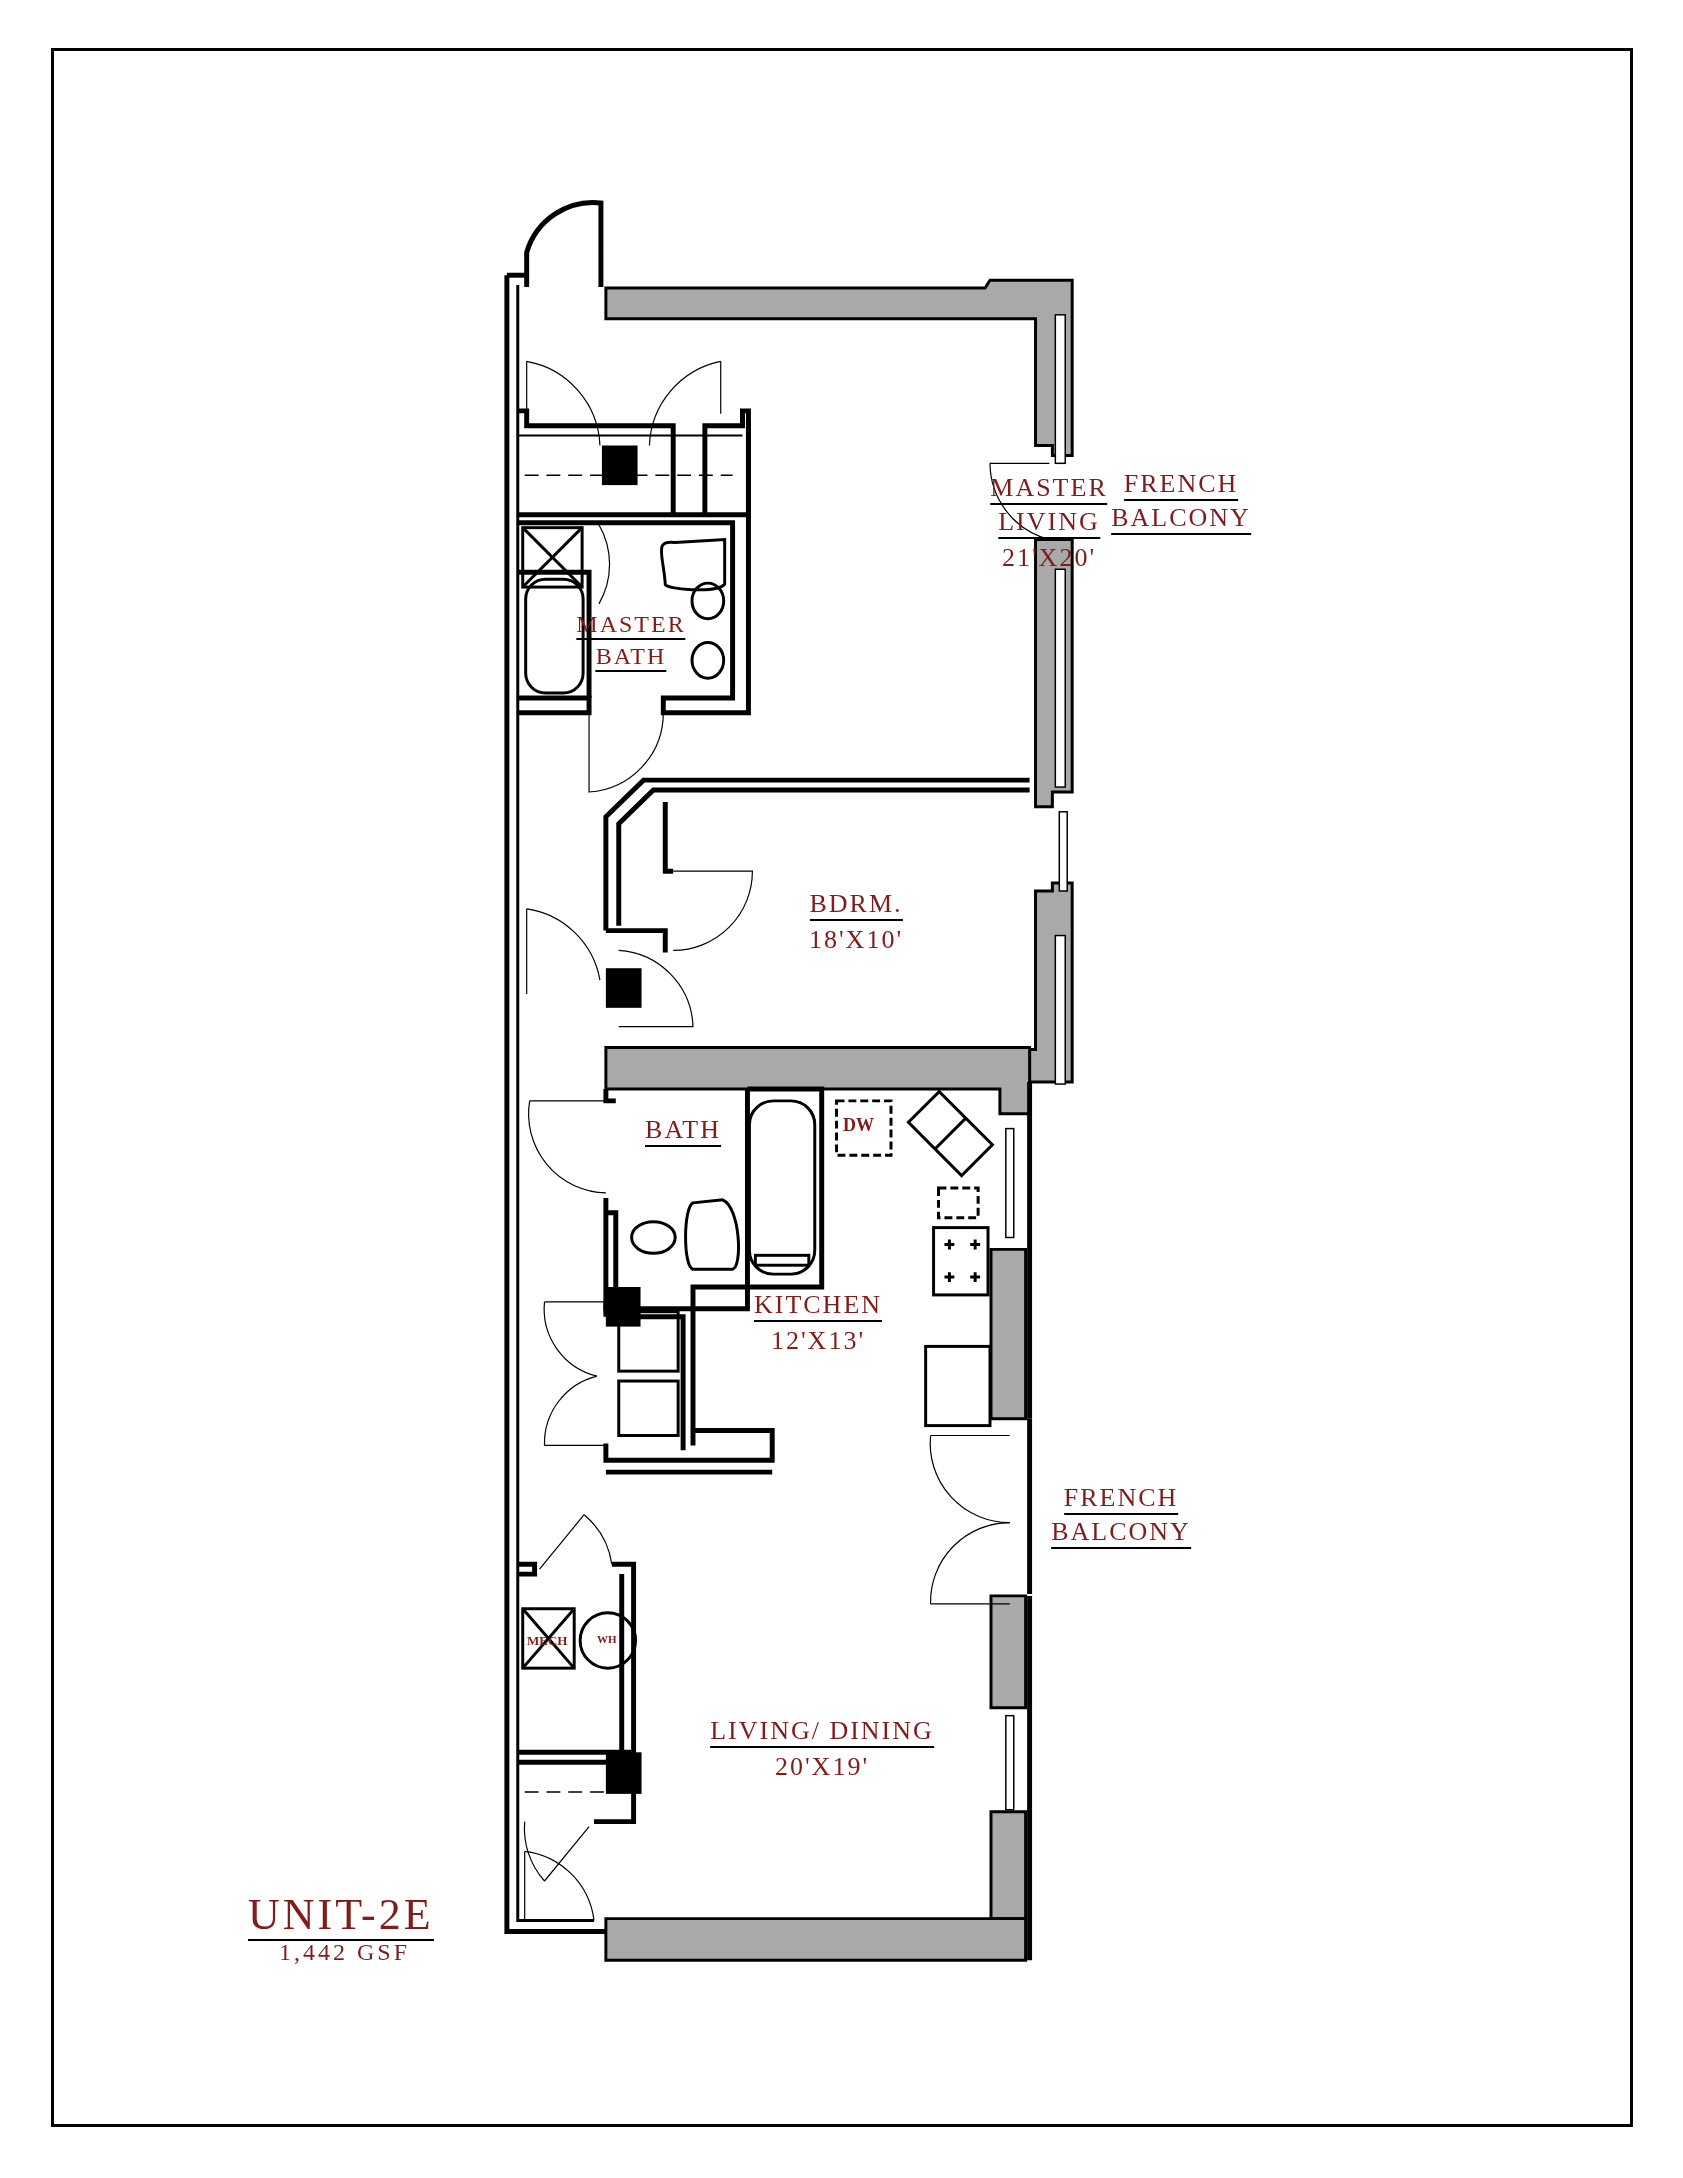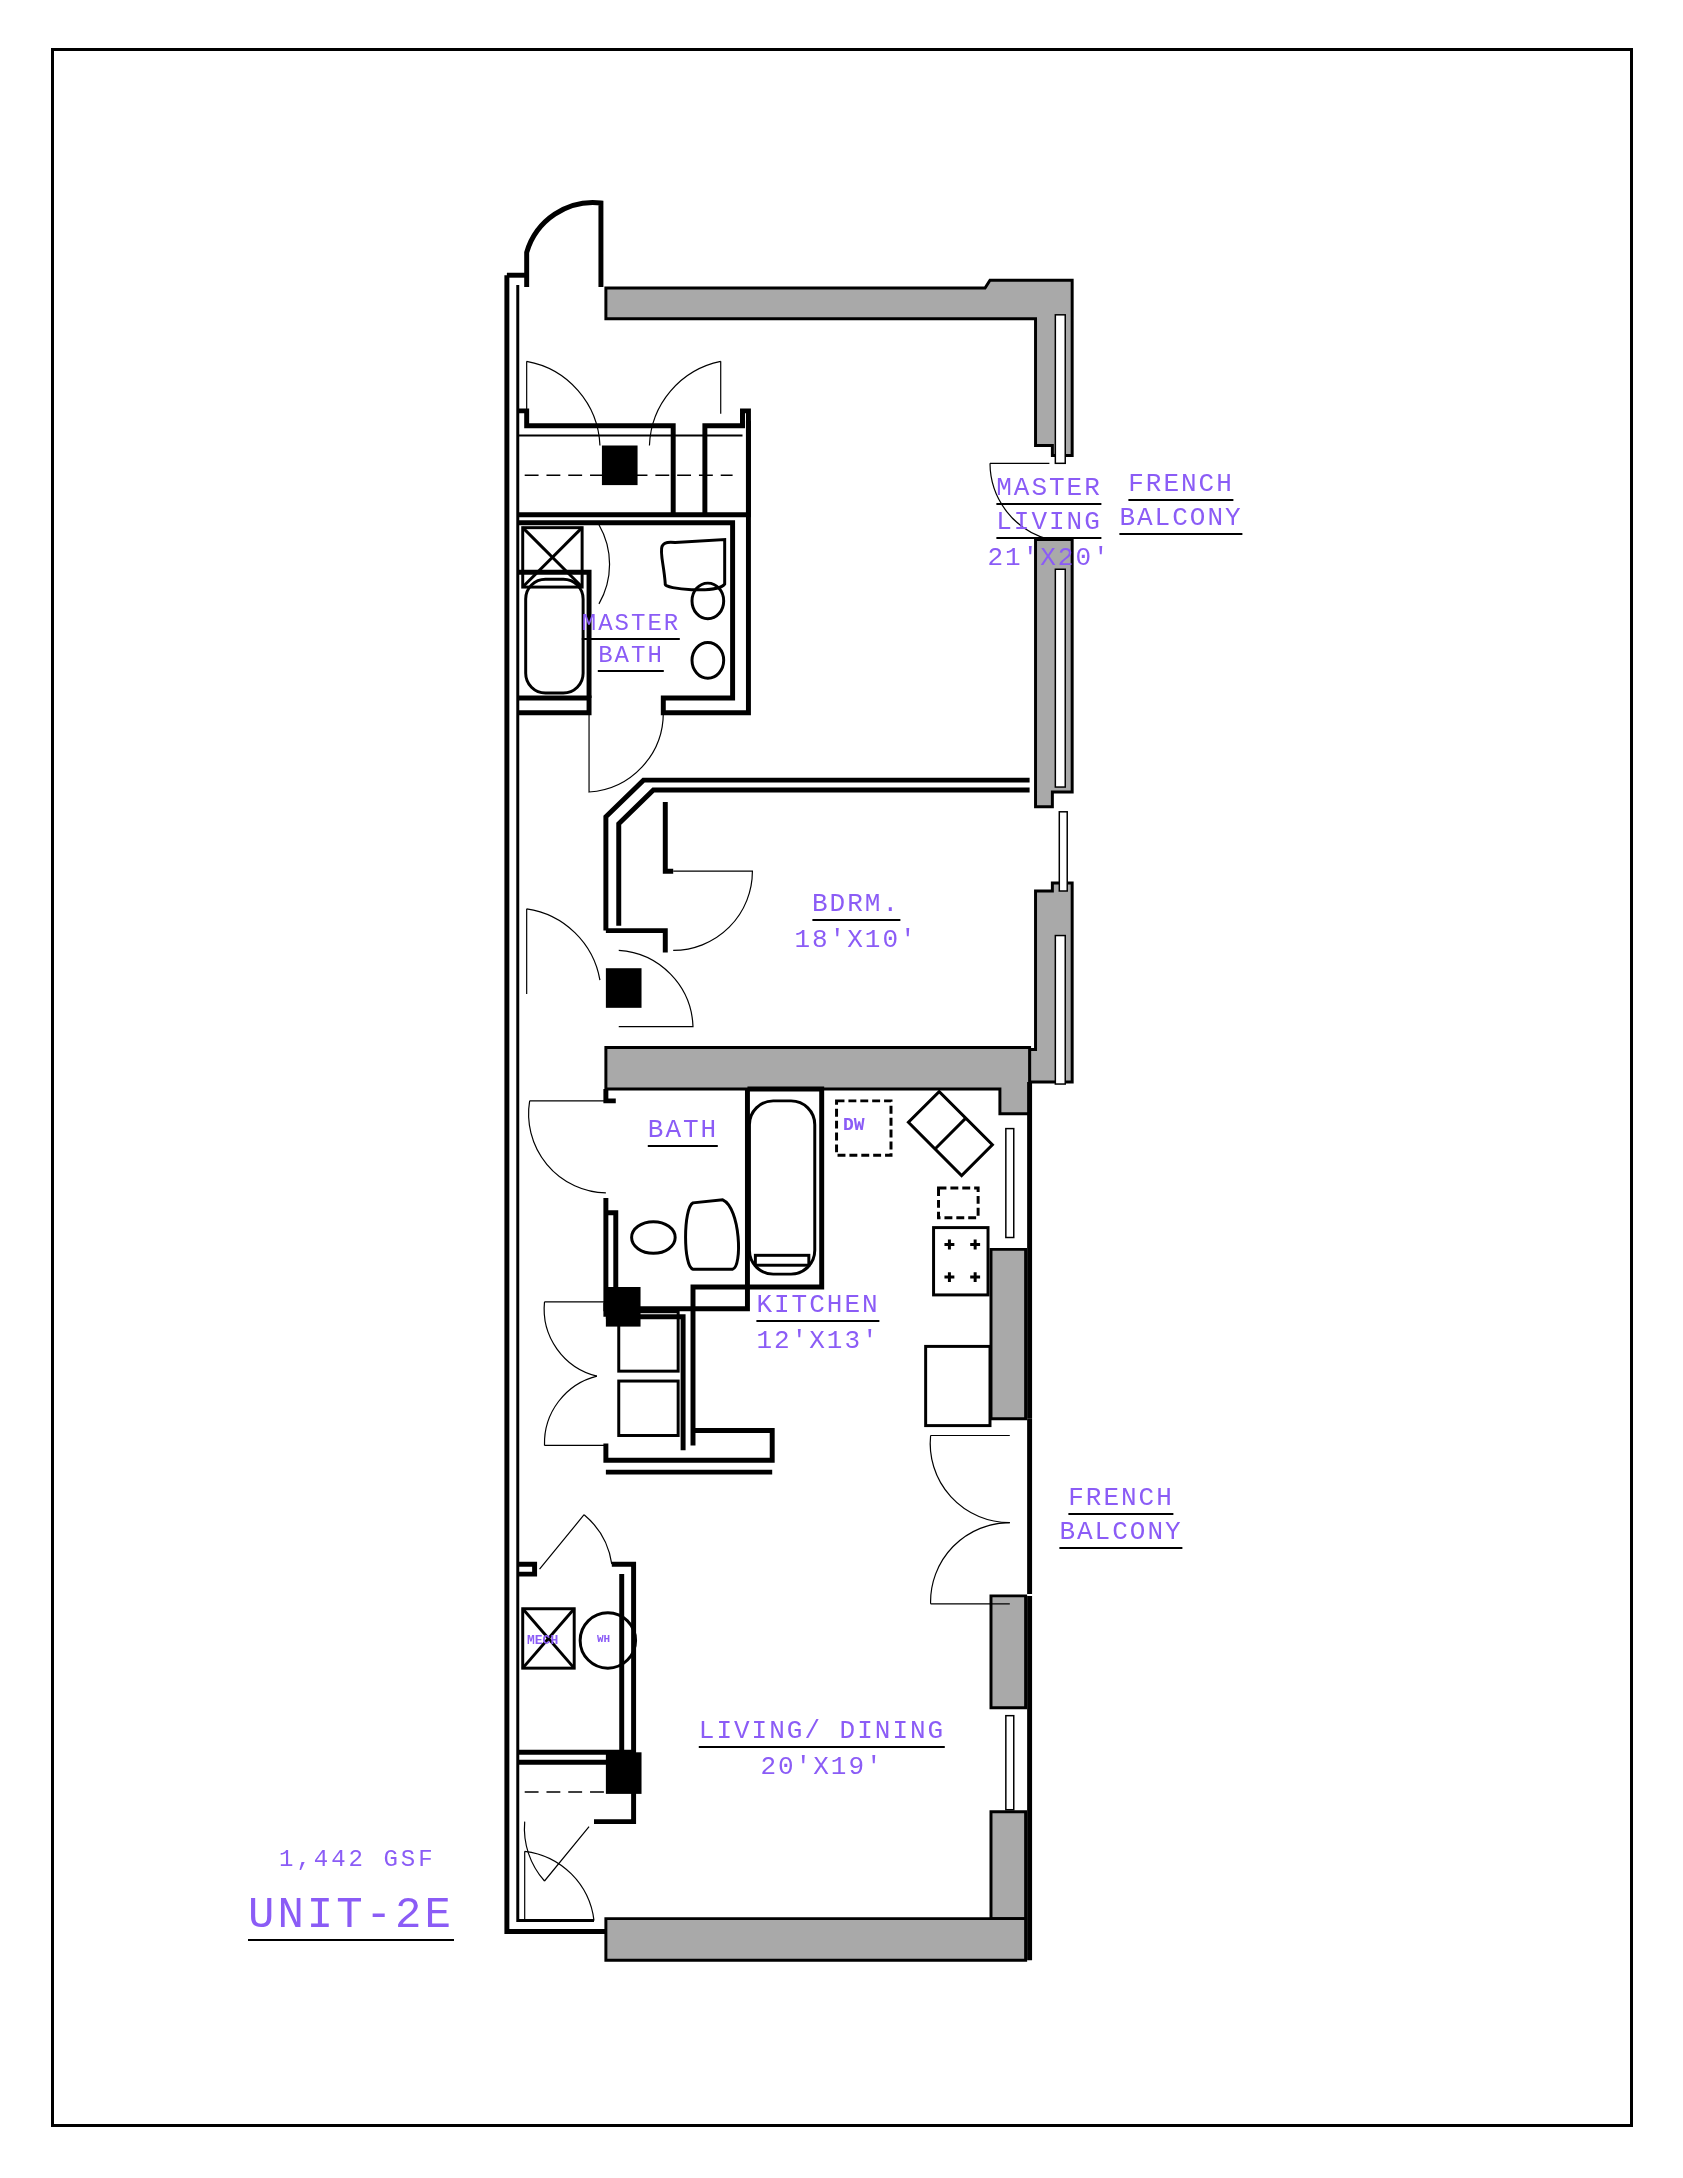--- a/index.html
+++ b/index.html
@@ -1,19 +1,19 @@
 <!DOCTYPE html>
 <html><head>
 <meta charset="utf-8">
 <style>
   html, body { margin: 0; padding: 0; background: #ffffff; }
   body { width: 1683px; height: 2178px; position: relative; overflow: hidden; }
   .frame { position: absolute; left: 51px; top: 48px; width: 1582px; height: 2079px; border: 3px solid #000; box-sizing: border-box; }
   svg.plan { position: absolute; left: 0; top: 0; width: 1683px; height: 2178px; }
-  .lbl { position: absolute; font-family: Liberation Mono, monospace; color: #8b5cf6; text-align: center; line-height: 1; letter-spacing: 2px; white-space: nowrap; }
+  .lbl { position: absolute; font-family: Liberation Serif, serif; color: #7f1d1d; text-align: center; line-height: 1; letter-spacing: 2px; white-space: nowrap; }
   .lbl .u { display: inline-block; border-bottom: 2px solid #000; padding-bottom: 2px; }
   .lbl .d { display: block; margin-top: 6px; }
   .room-lbl { font-size: 26px; }
   .unit-title { font-size: 44px; letter-spacing: 3px; }
   .unit-area { font-size: 24px; letter-spacing: 3px; }
 </style>
 </head>
 <body>
 
 <div class="frame"></div>
@@ -204,14 +204,14 @@
   <span class="u" style="margin-top:4px">BALCONY</span>
 </div>
 
 <div class="lbl" style="left:843px; top:1116px; font-size:18px; font-weight:bold; letter-spacing:0;">DW</div>
 <div class="lbl" style="left:597px; top:1634px; font-size:11px; font-weight:bold; letter-spacing:0;">WH</div>
 <div class="lbl" style="left:527px; top:1634px; font-size:13px; font-weight:bold; letter-spacing:0;">MECH</div>
 
 <div class="lbl unit-title" style="left:248px; top:1893px;">
   <span class="u">UNIT-2E</span>
 </div>
-<div class="lbl unit-area" style="left:279px; top:1848px;">1,442 GSF</div>
+<div class="lbl unit-area" style="left:279px; top:1940px;">1,442 GSF</div>
 
 
 </body></html>

